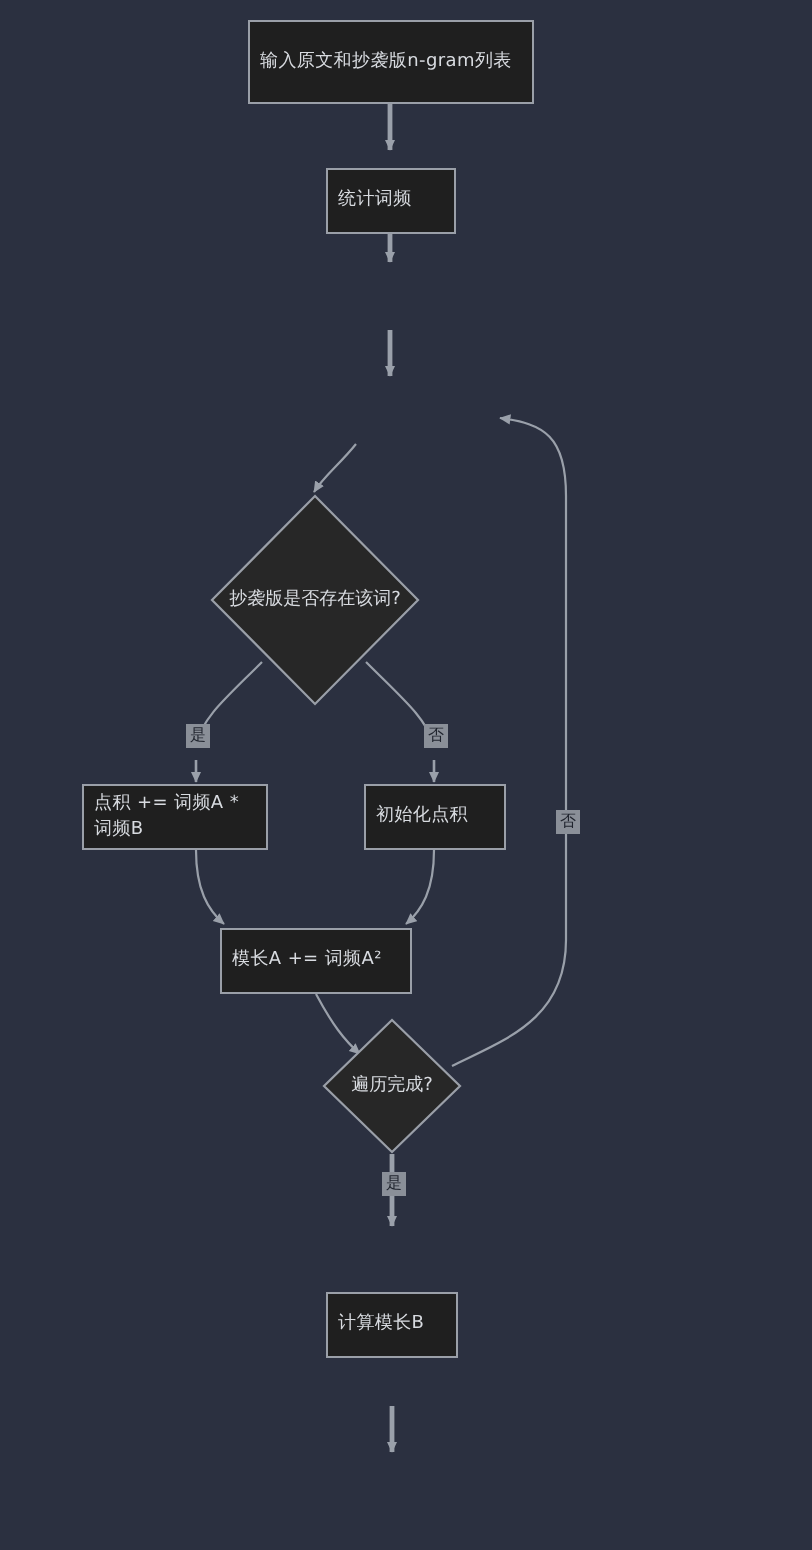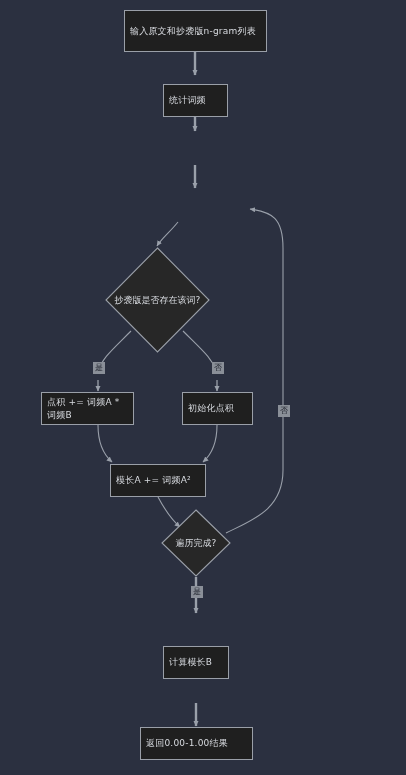--- a/index.html
+++ b/index.html
@@ -161,23 +161,20 @@
       <polygon points="35,1 69,34 35,67 1,34" fill="#272727" stroke="#9a9fa8" stroke-width="1.1"></polygon>
     </svg>
     <div class="diamond-text">遍历完成?</div>
   </div>
 
   <div class="node" style="left:163px; top:614px; width:66px; height:33px;margin-top:32px;">
     <span class="node-label">计算模长B</span>
   </div>
 
 
-  <div class="node" style="left:140px; top:727px; width:113px; height:33px;">
-    <span class="node-label">返回0.00-1.00结果</span>
-  </div>
 
   <div class="edge-label" style="left:93px; top:362px;">是</div>
 
   <div class="edge-label" style="left:212px; top:362px;">否</div>
 
   <div class="edge-label" style="left:191px; top:586px;">是</div>
 
   <div class="edge-label" style="left:278px; top:405px;">否</div>
 
 </div>

